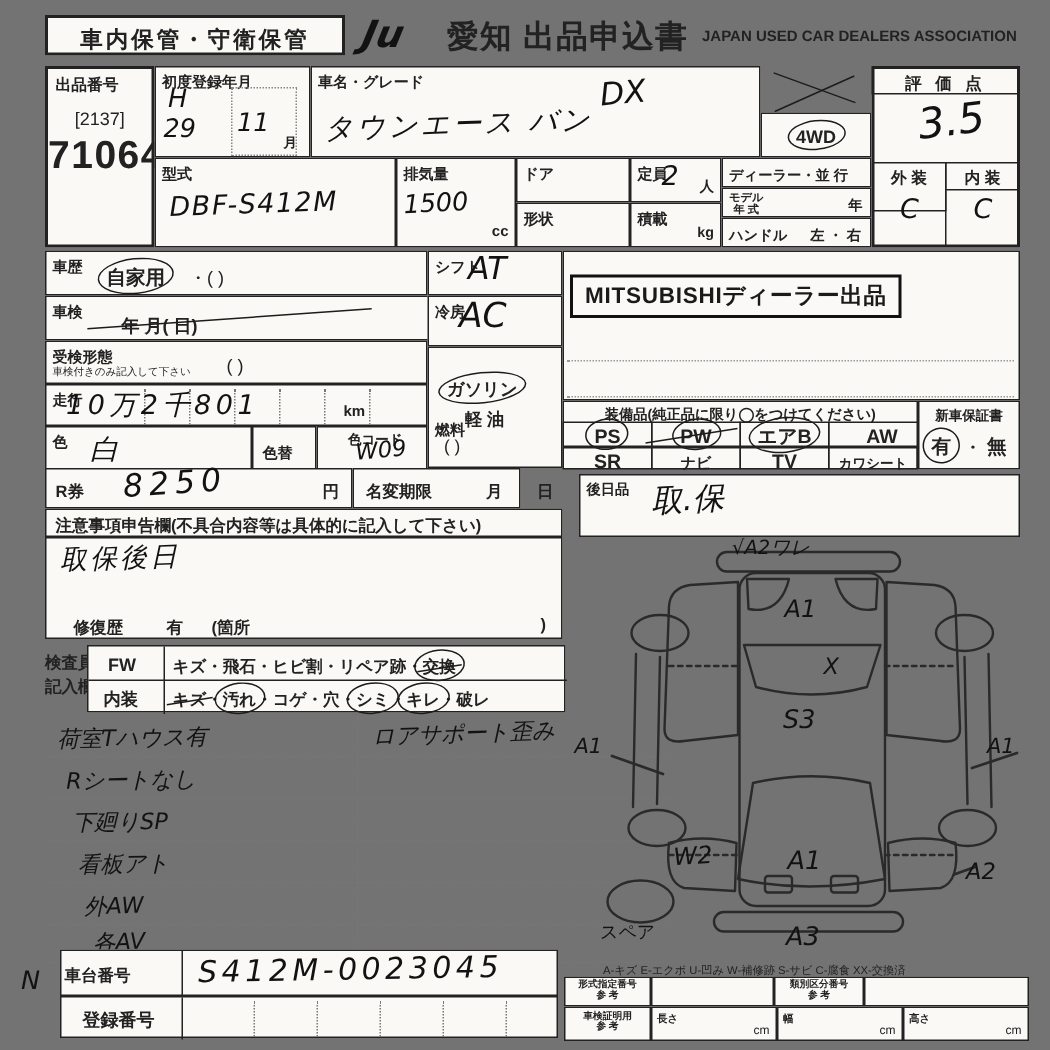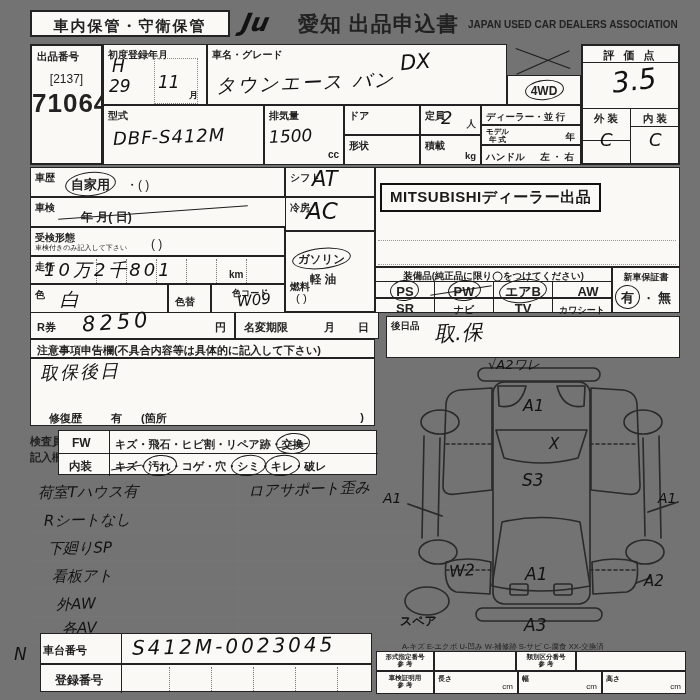--- a/index.html
+++ b/index.html
@@ -200,21 +200,21 @@
   <div class="cell" style="left:386px;top:316px;width:294px;height:42px;">
     <div class="lbl" style="left:4px;top:3px;font-size:9.5px;">後日品</div>
   </div>
   <div class="hw" style="left:434px;top:319px;font-size:21px;transform:rotate(-3deg);">取.保</div>
 
   <div class="cell" style="left:30px;top:312px;width:205px;height:27px;">
     <div class="lbl" style="left:6px;top:7px;font-size:11px;">R券</div>
     <div class="lbl" style="right:8px;top:7px;font-size:11px;">円</div>
   </div>
   <div class="hw" style="left:82px;top:310px;font-size:21px;letter-spacing:4px;transform:rotate(-4deg);">8250</div>
-  <div class="cell" style="left:235px;top:312px;width:144px;height:27px;">
+  <div class="cell" style="left:235px;top:312px;width:112px;height:27px;">
     <div class="lbl" style="left:8px;top:7px;font-size:11px;">名変期限</div>
     <div class="lbl" style="left:88px;top:7px;font-size:11px;">月</div>
     <div class="lbl" style="left:122px;top:7px;font-size:11px;">日</div>
   </div>
 
   <div class="cell" style="left:30px;top:339px;width:345px;height:19px;">
     <div class="lbl" style="left:6px;top:3px;font-size:11px;">注意事項申告欄(不具合内容等は具体的に記入して下さい)</div>
   </div>
   <div class="cell" style="left:30px;top:358px;width:345px;height:68px;">
     <div class="lbl" style="left:18px;top:52px;font-size:11px;">修復歴</div>
@@ -281,21 +281,21 @@
   <div class="hw" style="left:488px;top:356px;font-size:13px;">√A2ワレ</div>
   <div class="hw" style="left:523px;top:396px;font-size:16px;">A1</div>
   <div class="hw" style="left:549px;top:435px;font-size:15px;">X</div>
   <div class="hw" style="left:522px;top:470px;font-size:17px;">S3</div>
   <div class="hw" style="left:383px;top:490px;font-size:14px;">A1</div>
   <div class="hw" style="left:658px;top:490px;font-size:14px;">A1</div>
   <div class="hw" style="left:449px;top:561px;font-size:16px;transform:rotate(-4deg);">W2</div>
   <div class="hw" style="left:525px;top:564px;font-size:17px;">A1</div>
   <div class="hw" style="left:644px;top:572px;font-size:15px;">A2</div>
   <div class="hw" style="left:524px;top:615px;font-size:17px;">A3</div>
-  <div class="hw" style="left:400px;top:613px;font-size:12px;font-style:normal;font-weight:bold;">スペア</div>
+  <div class="hw" style="left:400px;top:613px;font-size:12px;font-style:normal;font-weight:normal;">スペア</div>
   <div class="lbl" style="left:402px;top:642px;font-size:7.5px;font-weight:normal;">A-キズ  E-エクボ  U-凹み  W-補修跡  S-サビ  C-腐食  XX-交換済</div>
 
   <div class="hw" style="left:14px;top:644px;font-size:17px;">N</div>
   <div class="cell" style="left:40px;top:633px;width:332px;height:31px;">
     <div class="dotv" style="left:80px;top:0;height:31px;border-left:1.3px solid #222;"></div>
     <div class="lbl" style="left:2px;top:9px;font-size:11px;">車台番号</div>
   </div>
   <div class="hw" style="left:132px;top:634px;font-size:20px;letter-spacing:3px;transform:rotate(-1deg);">S412M-0023045</div>
   <div class="cell" style="left:40px;top:664px;width:332px;height:28px;">
     <div class="dotv" style="left:80px;top:0;height:28px;border-left:1.3px solid #222;"></div>

